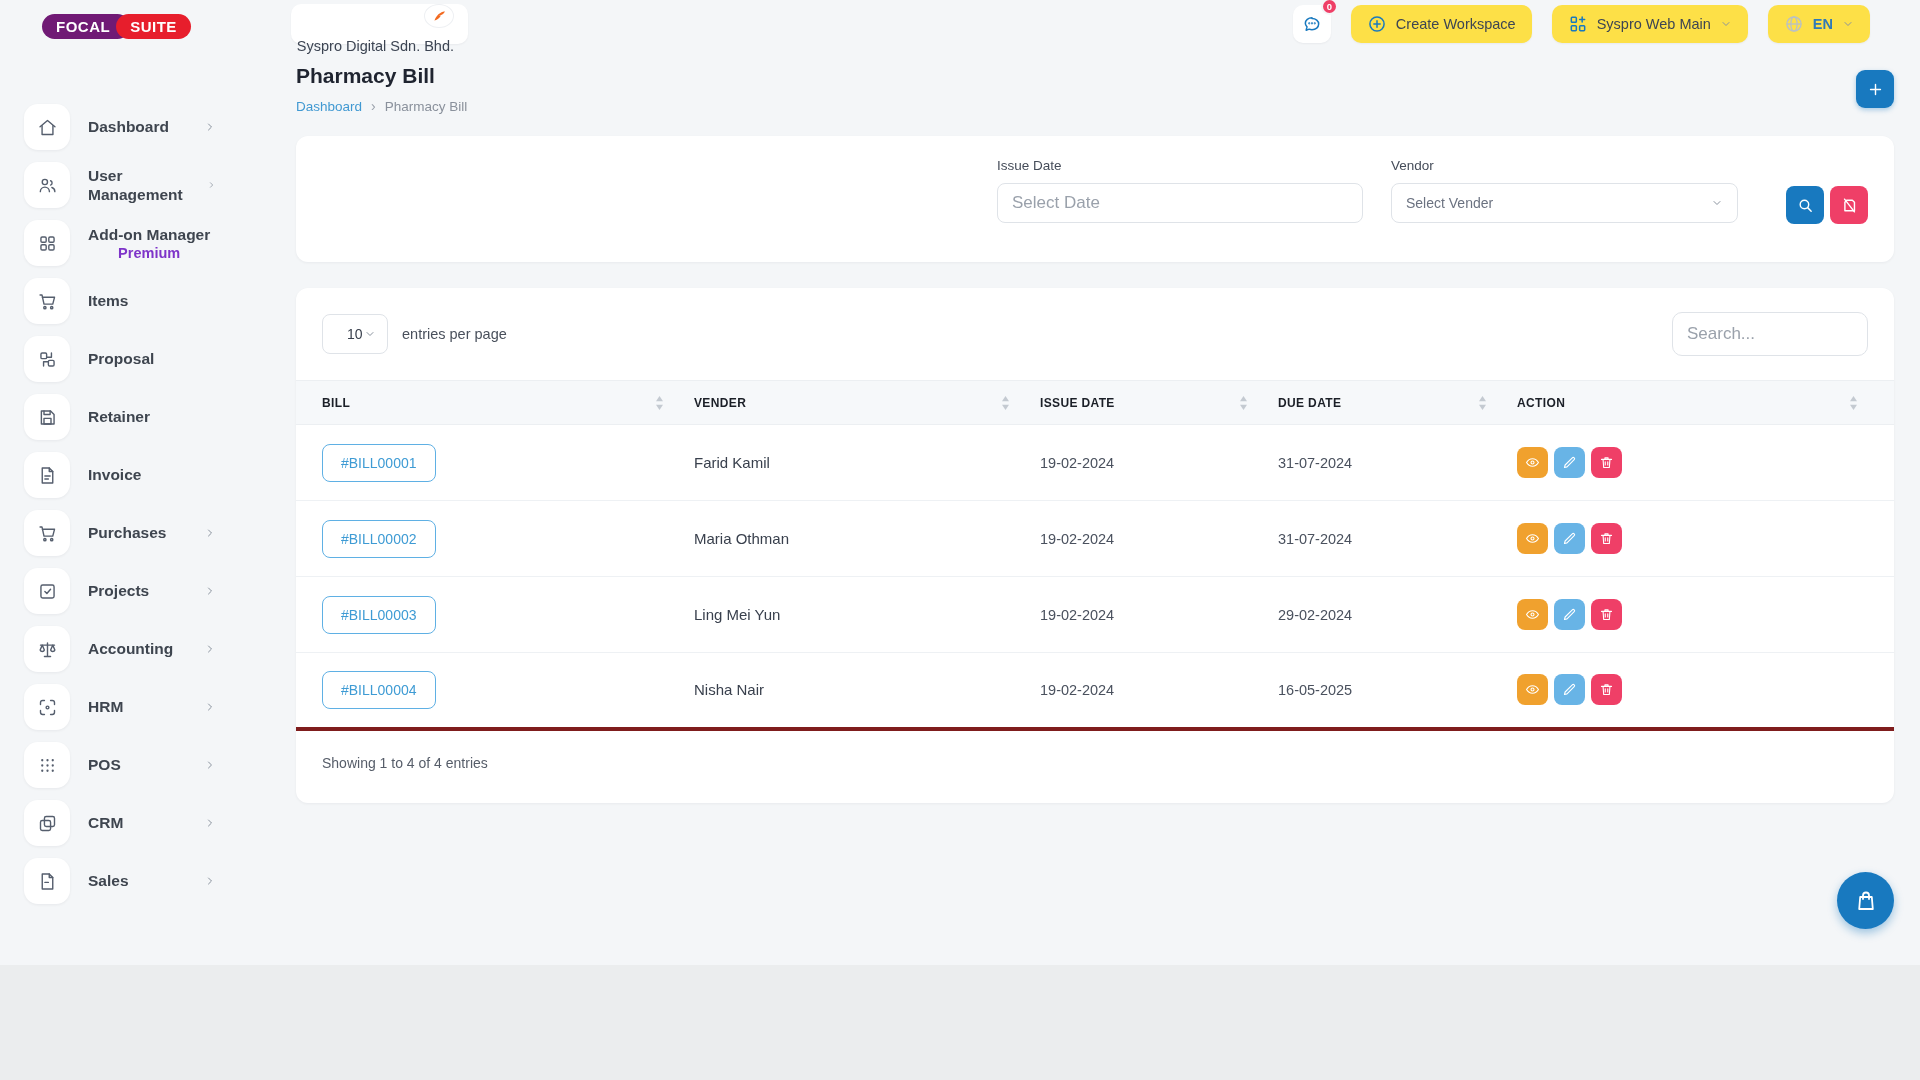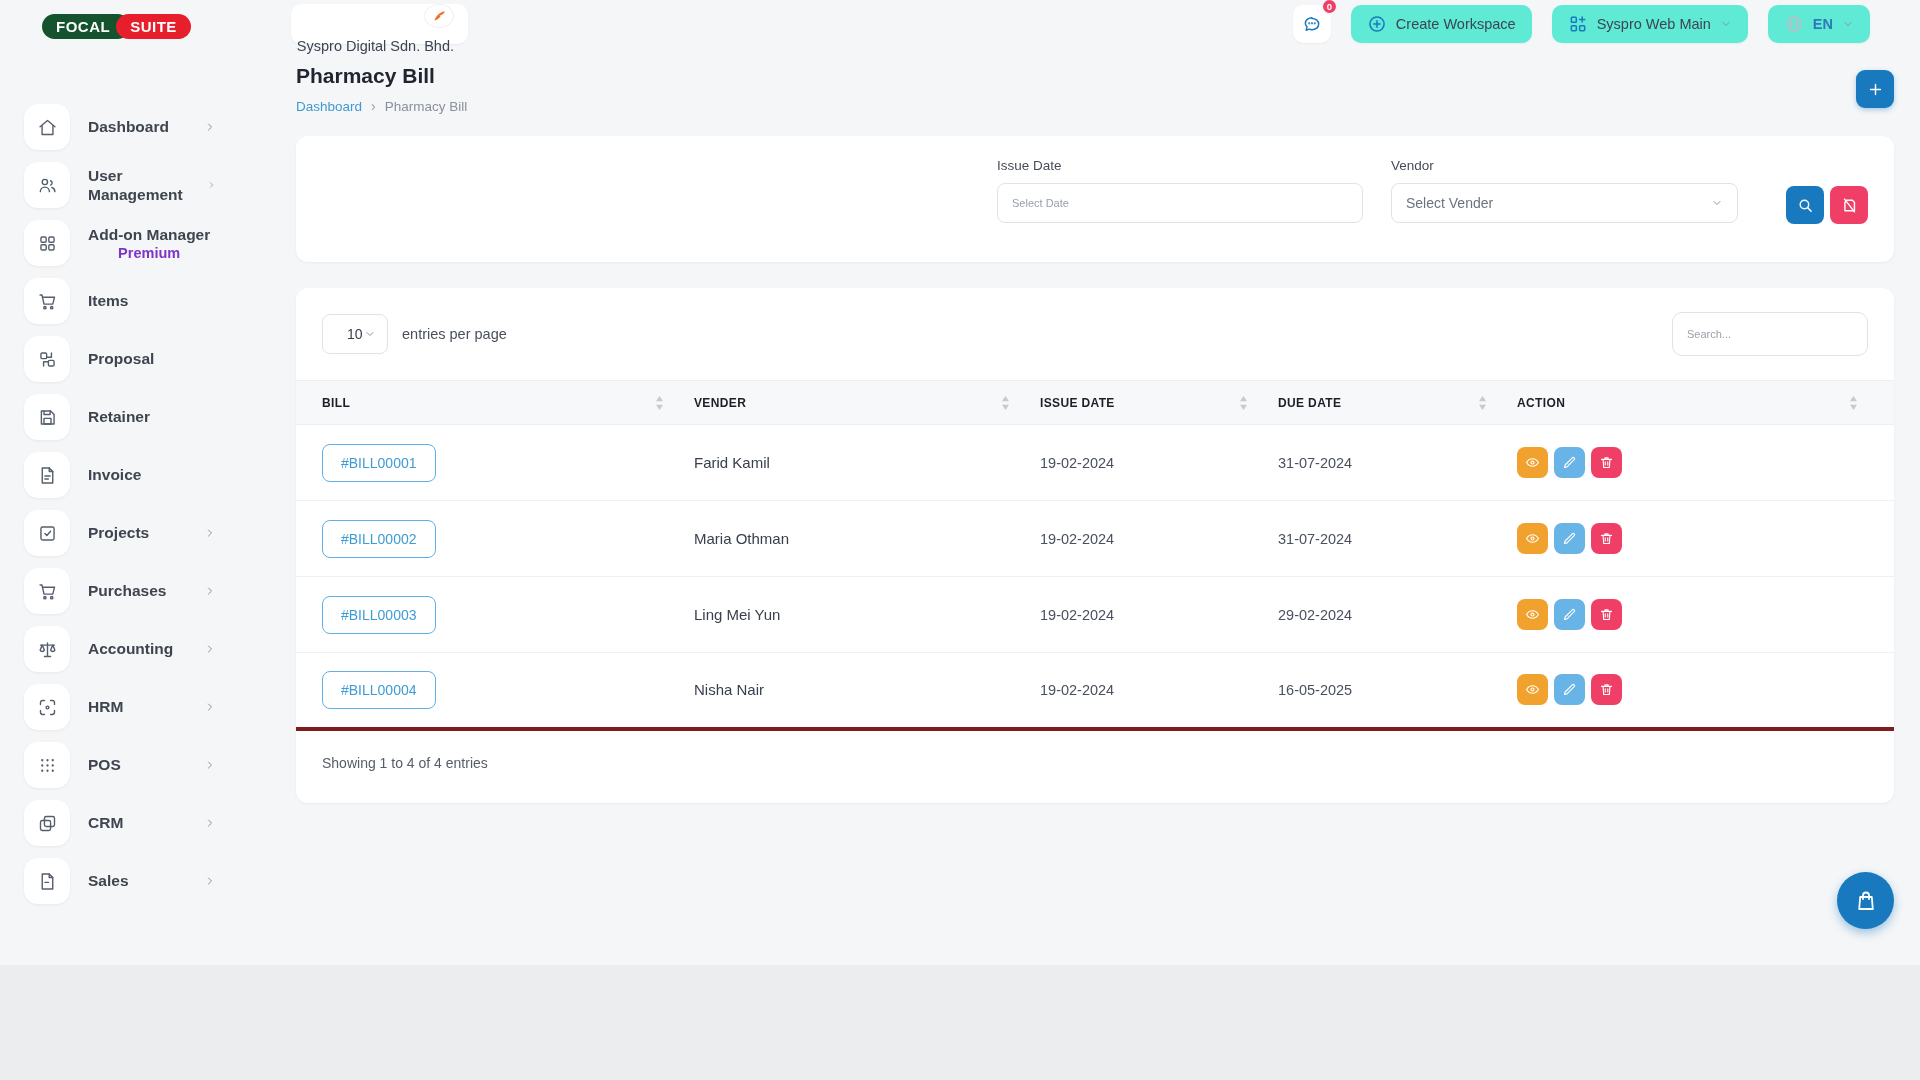--- a/index.html
+++ b/index.html
@@ -4,34 +4,34 @@
 <style>
   * { margin:0; padding:0; box-sizing:border-box; }
   html,body { width:1920px; height:1080px; overflow:hidden;
     font-family:"Liberation Sans","DejaVu Sans",sans-serif; background:#ebedee; }
   .app { position:relative; width:1920px; height:965px; background:#f4f6f8; overflow:hidden; }
 
   
   .topbar { height:48px; display:flex; align-items:center; padding:0 50px 0 42px; }
   .logo { display:flex; align-items:center; margin-top:4px; }
   .logo-pill { font-weight:800; font-size:15px; letter-spacing:.5px; color:#fff; padding:4px 14px; border-radius:14px; }
-  .logo-blue { background:#14532d; padding-right:20px; }
+  .logo-blue { background:#701a75; padding-right:20px; }
   .logo-red  { background:#e71e2c; margin-left:-14px; position:relative; z-index:2; }
   .company-pill { display:flex; align-items:flex-end; gap:10px; background:#fff; border-radius:10px;
     height:40px; padding:0 14px 0 6px; margin-left:100px; box-shadow:0 1px 2px rgba(16,24,40,.05); cursor:pointer;flex-direction:column; }
   .company-logo { width:30px; height:30px; border-radius:50%; background:#fff; border:1px solid #eef0f3;
     display:flex; align-items:center; justify-content:center; }
   .company-name { font-size:14.5px; color:#3d4553; }
   .topbar-right { margin-left:auto; display:flex; align-items:center; gap:20px; }
   .icon-btn { position:relative; width:38px; height:38px; background:#fff; border-radius:10px; border:none;
     display:flex; align-items:center; justify-content:center; cursor:pointer; box-shadow:0 1px 2px rgba(16,24,40,.05); }
   .badge { position:absolute; top:-7px; right:-7px; min-width:17px; height:17px; border-radius:9px;
     background:#ef3f67; color:#fff; font-size:9.5px; font-weight:700; display:flex; align-items:center;
     justify-content:center; border:2px solid #f4f6f8; padding:0 3px; }
-  .pill-btn { display:flex; align-items:center; gap:9px; background:#5eead4; border:none; border-radius:10px;
+  .pill-btn { display:flex; align-items:center; gap:9px; background:#fde047; border:none; border-radius:10px;
     height:38px; padding:0 16px; font-size:14.5px; color:#3d4553; cursor:pointer;
     box-shadow:0 1px 2px rgba(16,24,40,.05); font-family:inherit; }
   .lang-en { color:#2f79b8; font-weight:600; }
   .chev { width:12px; height:12px; stroke:#8a939e; fill:none; stroke-width:2; stroke-linecap:round; stroke-linejoin:round; }
 
   
   .sidebar { position:absolute; left:0; top:48px; width:250px; padding:56px 20px 0 24px;
     display:flex; flex-direction:column; gap:12px; }
   .side-item { display:flex; align-items:center; gap:18px; height:46px; cursor:pointer; }
   .icon-tile { width:46px; height:46px; min-width:46px; background:#fff; border-radius:14px;
@@ -54,21 +54,21 @@
   .add-btn { position:absolute; right:0; top:6px; width:38px; height:38px; border:none; border-radius:9px;
     background:#1879bf; display:flex; align-items:center; justify-content:center; cursor:pointer;
     box-shadow:0 2px 5px rgba(24,121,191,.35); }
   .add-btn svg, .sq-btn svg { width:17px; height:17px; stroke:#fff; fill:none; stroke-width:2; stroke-linecap:round; stroke-linejoin:round; }
 
   .card { background:#fff; border-radius:12px; box-shadow:0 1px 3px rgba(16,24,40,.05); }
   .filter-card { margin-top:22px; height:126px; display:flex; align-items:flex-start; padding:22px 26px 0 26px; }
   .filter-spacer { flex:1; }
   .filter-group { display:flex; flex-direction:column; }
   .filter-label { font-size:13.5px; color:#454c59; margin-bottom:10px; }
-  .text-input { height:40px; border:1px solid #dfe3e8; border-radius:8px; padding:0 14px; font-size:11px;
+  .text-input { height:40px; border:1px solid #dfe3e8; border-radius:8px; padding:0 14px; font-size:17px;
     color:#0f172a; background:#fff; font-family:inherit; outline:none; }
   .text-input::placeholder { color:#9aa1ab; }
   .f-date { width:366px; margin-right:28px; }
   .f-vendor { width:347px; position:relative; }
   .select-box { height:40px; border:1px solid #dfe3e8; border-radius:8px; padding:0 14px; font-size:14px;
     color:#6b7280; background:#fff; display:flex; align-items:center; justify-content:space-between; cursor:pointer;text-align:right; }
   .filter-actions { display:flex; gap:6px; margin-left:48px; padding-top:28px; }
   .sq-btn { width:38px; height:38px; border:none; border-radius:8px; display:flex; align-items:center;
     justify-content:center; cursor:pointer; }
   .btn-search { background:#1879bf; }
@@ -270,39 +270,39 @@
             <path d="M14 3.5v4h4"></path>
             <path d="M9 12.5h6M9 16h4"></path>
           </svg>
         </span>
       <span class="side-label">Invoice</span>
     </div>
 
     <div class="side-item">
       <span class="icon-tile">
         <svg viewBox="0 0 24 24">
-            <rect x="4.5" y="4.5" width="15" height="15" rx="2"></rect>
-            <path d="M9 12l2.3 2.3L15.5 9.5"></path>
-          </svg>
-        </span>
-      <span class="side-label">Projects</span>
-      <svg class="chev side-chev" viewBox="0 0 24 24">
-          <path d="M9 6l6 6-6 6"></path>
-        </svg>
-    </div>
-
-    <div class="side-item">
-      <span class="icon-tile">
-        <svg viewBox="0 0 24 24">
             <path d="M3.5 4.5h2.2L8 15h10l2-7.8H6"></path>
             <circle cx="9" cy="19" r="1.3"></circle>
             <circle cx="16.8" cy="19" r="1.3"></circle>
           </svg>
         </span>
       <span class="side-label">Purchases</span>
+      <svg class="chev side-chev" viewBox="0 0 24 24">
+          <path d="M9 6l6 6-6 6"></path>
+        </svg>
+    </div>
+
+    <div class="side-item">
+      <span class="icon-tile">
+        <svg viewBox="0 0 24 24">
+            <rect x="4.5" y="4.5" width="15" height="15" rx="2"></rect>
+            <path d="M9 12l2.3 2.3L15.5 9.5"></path>
+          </svg>
+        </span>
+      <span class="side-label">Projects</span>
       <svg class="chev side-chev" viewBox="0 0 24 24">
           <path d="M9 6l6 6-6 6"></path>
         </svg>
     </div>
 
 
     <div class="side-item">
       <span class="icon-tile">
         <svg viewBox="0 0 24 24">
             <path d="M12 4.5v15M8.5 20h7M4 7h16"></path>

